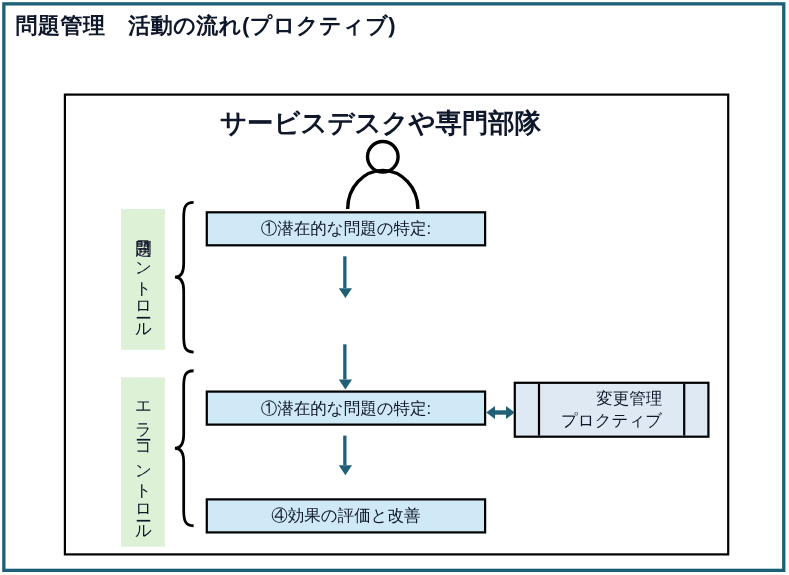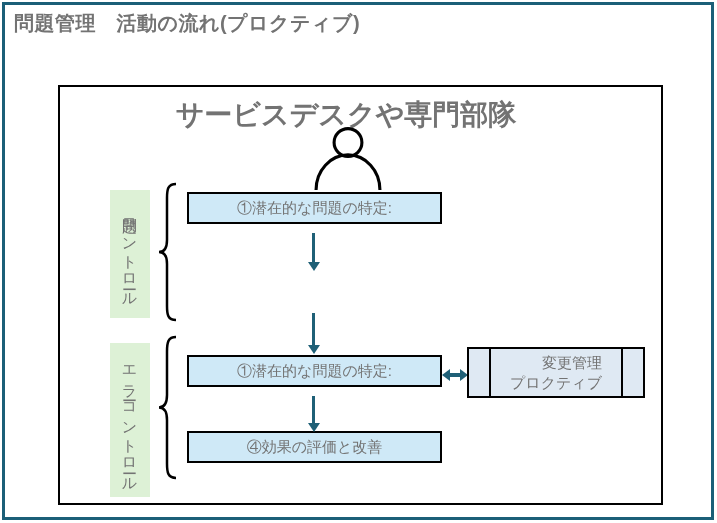--- a/index.html
+++ b/index.html
@@ -1,43 +1,43 @@
 <!DOCTYPE html>
 <html><head>
 <meta charset="utf-8">
 <style>
   html,body{margin:0;padding:0;background:#fff;}
   *{box-sizing:border-box;}
   .screen{
     position:relative;width:717px;height:523px;background:#fff;
-    font-family:"Liberation Sans",sans-serif;color:#737373;overflow:hidden;
+    font-family:"Liberation Sans",sans-serif;color:#0f172a;overflow:hidden;
   }
   .frame{position:absolute;left:2px;top:2px;width:712px;height:518px;border:3px solid #1b5f78;}
   .title{position:absolute;left:14px;top:10px;font-size:20px;font-weight:600;letter-spacing:0.5px;white-space:nowrap;}
   .panel{position:absolute;left:58px;top:85px;width:605px;height:420px;border:2px solid #000;background:#fff;}
-  .panel-header{position:absolute;left:150px;top:96px;width:392px;text-align:center;font-size:28px;font-weight:bold;white-space:nowrap;}
+  .panel-header{position:absolute;left:150px;top:96px;width:392px;text-align:center;font-size:24px;font-weight:bold;white-space:nowrap;}
   .person{position:absolute;left:314px;top:126px;width:68px;height:64px;}
   .glabel{
     position:absolute;left:110px;width:40px;background:#ddf1d6;
     display:flex;align-items:center;justify-content:center;
     writing-mode:vertical-rl;text-orientation:mixed;
     font-size:15px;letter-spacing:1px;line-height:1;white-space:nowrap;
   }
   .glabel.g1{top:190px;height:128px;}
   .glabel.g2{top:343px;height:154px;}
   .brace{position:absolute;left:157px;width:21px;}
   .brace.b1{top:182px;height:140px;}
   .brace.b2{top:335px;height:145px;}
   .step{
     position:absolute;left:187px;width:255px;height:32px;
     background:#cfe9f7;border:2px solid #000;
     display:flex;align-items:center;justify-content:center;
     font-size:15px;white-space:nowrap;
   }
-  .step.s1{top:192px;} .step.s2{top:272px;} .step.s3{top:355px;} .step.s4{top:431px;}
+  .step.s1{top:192px;} .step.s2{top:272px;} .step.s3{top:355px;} .step.s4{top:453px;}
   .varrow{position:absolute;left:303px;width:21px;display:flex;flex-direction:column;align-items:center;}
   .varrow .shaft{width:3px;background:#1f6077;flex:1;}
   .varrow .head{width:0;height:0;border-left:6px solid transparent;border-right:6px solid transparent;border-top:9px solid #1f6077;}
   .varrow.a1{top:233px;height:38px;} .varrow.a2{top:313px;height:41px;} .varrow.a3{top:396px;height:36px;}
   .darrow{position:absolute;left:442px;top:368px;width:26px;height:14px;display:flex;align-items:center;}
   .darrow .shaft{flex:1;height:4px;background:#1f6077;}
   .darrow .hl{width:0;height:0;border-top:6px solid transparent;border-bottom:6px solid transparent;border-right:8px solid #1f6077;}
   .darrow .hr{width:0;height:0;border-top:6px solid transparent;border-bottom:6px solid transparent;border-left:8px solid #1f6077;}
   .sidebox{
     position:absolute;left:467px;top:347px;width:178px;height:51px;

